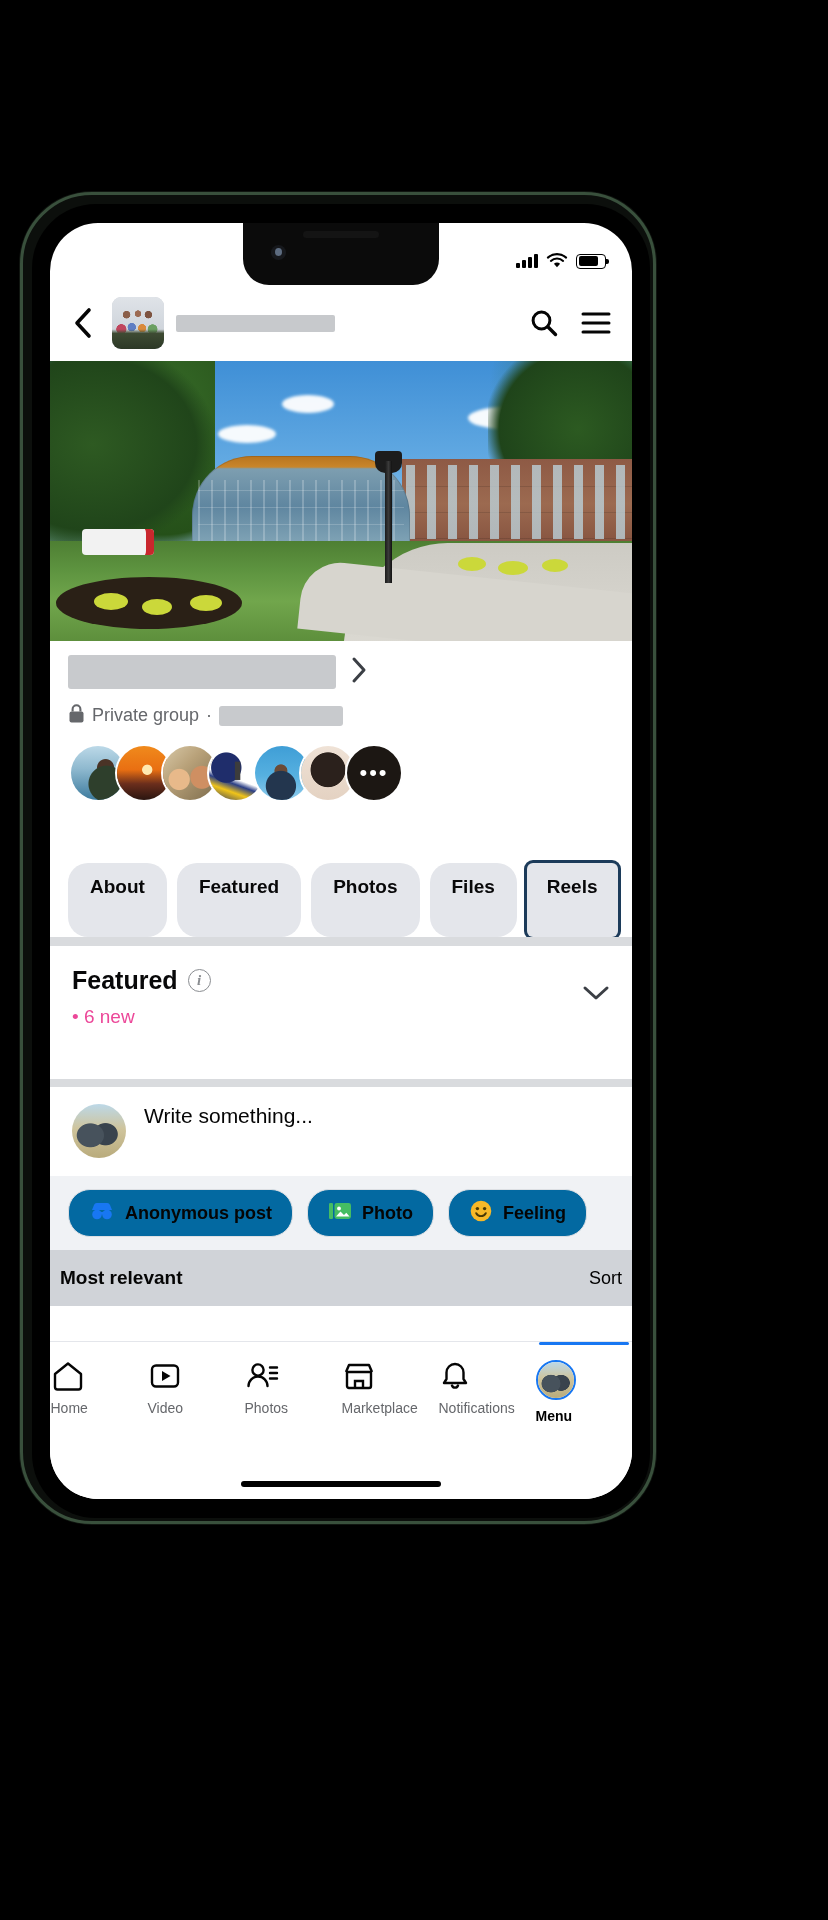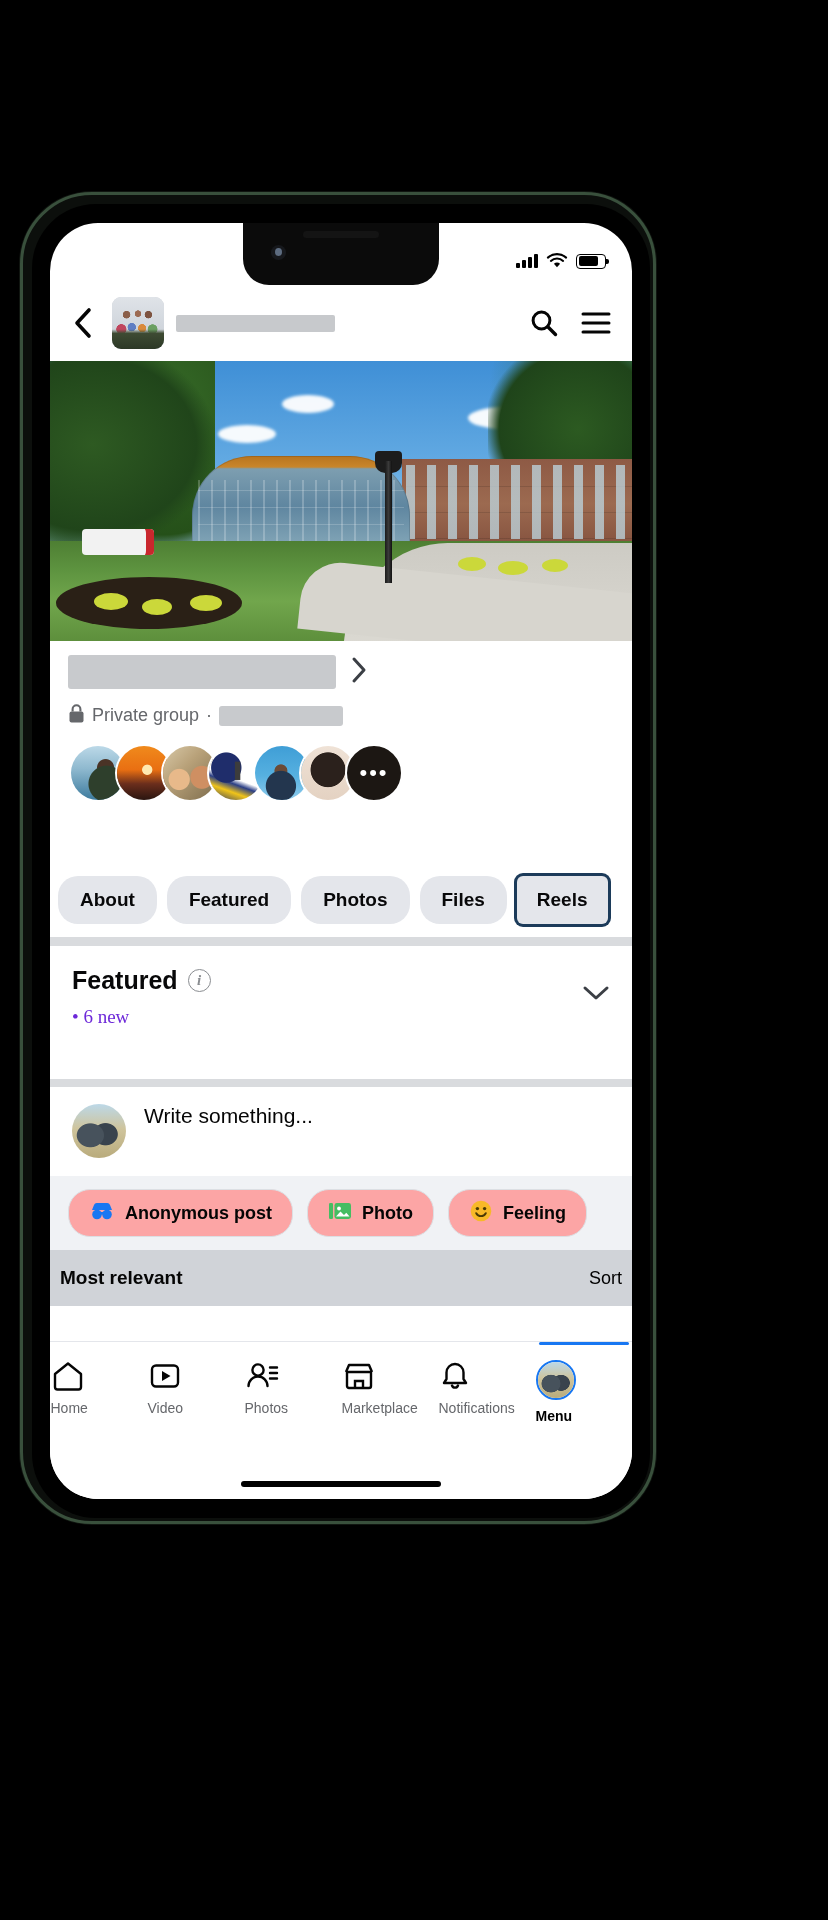--- a/index.html
+++ b/index.html
@@ -222,22 +222,22 @@
   }
   .m-av:first-child { margin-left: 0; }
   .m-more {
     background: #1c1713; display:flex; align-items:center; justify-content:center;
     color:#fff; font-size: 22px; letter-spacing: 2px; line-height: 0;
   }
 
   
   .tabs {
     position:absolute; top: 640px; left: 0; width: 100%;
-    display:flex; align-items:center; gap: 10px;
-    padding: 0 8px; background:#fff; height: 74px;
+    display:flex; gap: 10px;
+    padding: 0 18px; background:#fff; height: 74px;
   }
   .tab {
     background:#e4e6eb; border-radius: 20px;
     padding: 13px 22px; font-size: 19px; font-weight: bold; color:#080809;
     white-space: nowrap; flex: 0 0 auto;
   }
   .tab.focused {
     box-shadow: 0 0 0 3px #1c3b5a;
     border-radius: 6px;
     padding: 13px 20px;
@@ -253,40 +253,40 @@
   }
   .f-left { flex: 1 1 auto; }
   .f-title-row { display:flex; align-items:center; gap:10px; }
   .f-title { font-size: 25px; font-weight: bold; color:#080809; }
   .info-ico {
     width: 23px; height: 23px; border-radius:50%;
     border:1.6px solid #8a8d91; color:#8a8d91;
     font-size: 15px; display:flex; align-items:center; justify-content:center;
     font-family: "Liberation Serif", serif; font-style: italic; font-weight: bold;
   }
-  .f-new { margin-top: 11px; font-size: 19px; color:#6d28d9;font-family:Liberation Serif, serif; }
+  .f-new { margin-top: 11px; font-size: 19px; color:#ec4899; }
   .f-chev { margin-top: 18px; flex: 0 0 auto; }
 
   
   .composer {
     position:absolute; top: 865px; left:0; width:100%;
     background:#fff; padding: 16px 22px; height: 88px;
     display:flex; gap: 18px;
   }
   .c-av { width: 54px; height:54px; border-radius:50%; overflow:hidden; flex:0 0 auto; position:relative; }
   .c-placeholder { font-size: 21px; color:#050505; }
 
   .actions {
     position:absolute; top: 953px; left:0; width:100%;
     background:#f0f2f5; height: 74px;
     display:flex; align-items:center; gap: 14px;
     padding: 0 18px; overflow:hidden;
   }
   .act-pill {
-    background:#fca5a5; border:1px solid #dcdfe3; border-radius: 22px;
+    background:#0369a1; border:1px solid #dcdfe3; border-radius: 22px;
     height: 48px; display:flex; align-items:center; gap:10px;
     padding: 0 20px; font-size: 18px; font-weight:bold; color:#050505;
     white-space: nowrap; flex: 0 0 auto;
   }
 
   
   .sortbar {
     position:absolute; top: 1027px; left:0; width:100%;
     background:#d0d3d8; height: 56px;
     display:flex; align-items:center; justify-content:space-between;

